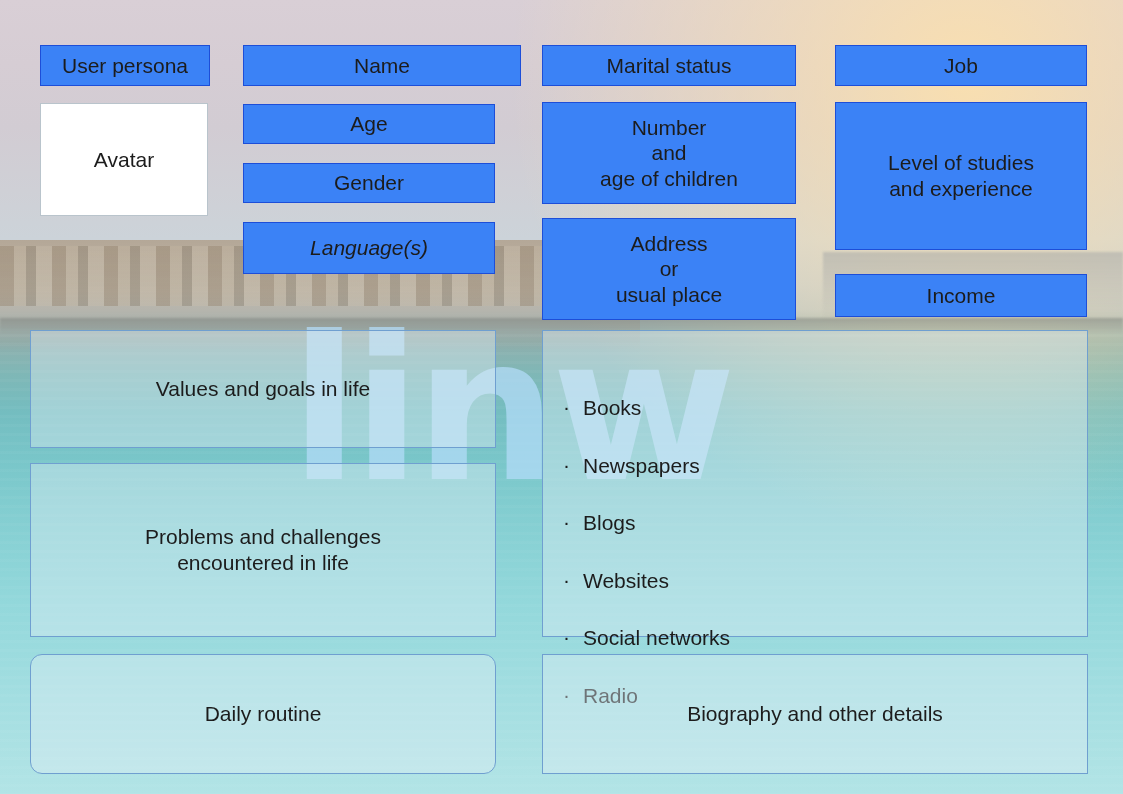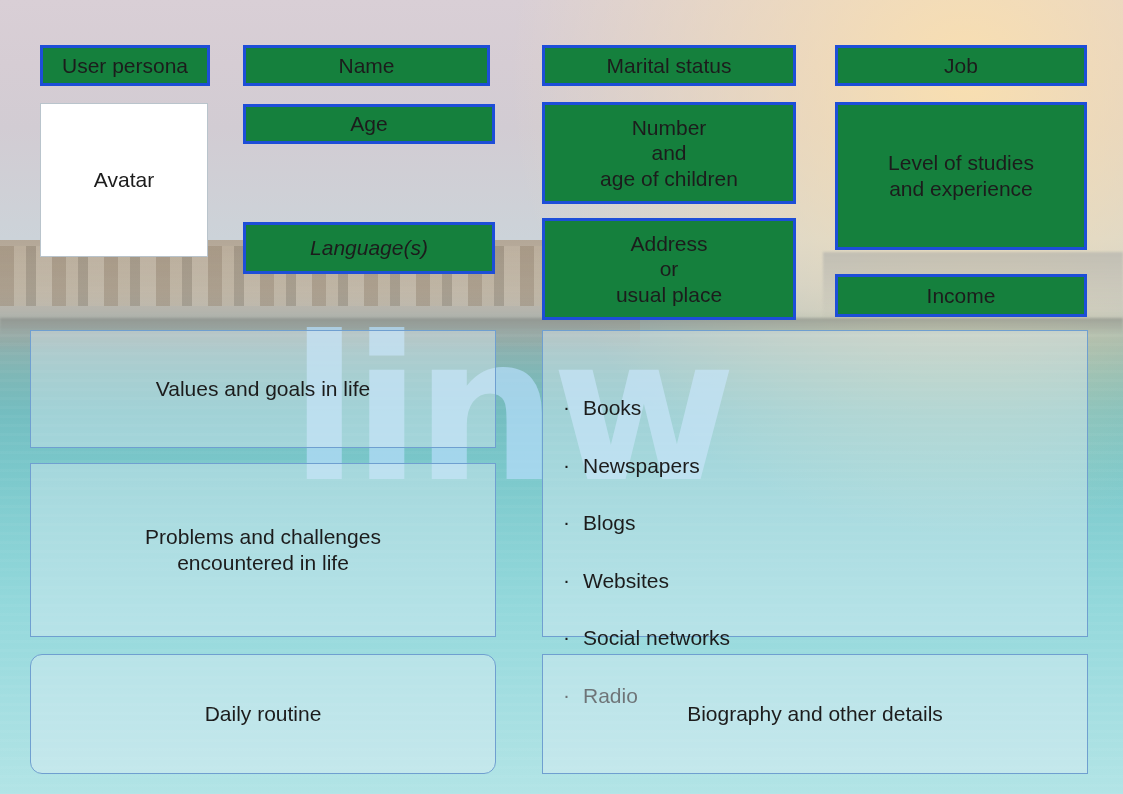--- a/index.html
+++ b/index.html
@@ -126,22 +126,22 @@
     display: flex;
     align-items: center;
     justify-content: center;
     text-align: center;
     color: #1c1c1c;
     font-size: 21px;
     line-height: 1.22;
     white-space: pre-line;
   }
   .blue {
-    background: #15803d;
-    border: 3px solid #1d4ed8;
+    background: #3b82f6;
+    border: 1px solid #1d4ed8;
   }
   .white {
     background: #ffffff;
     border: 1px solid #b9c4cc;
   }
   .ghost {
     background: rgba(225, 238, 246, 0.42);
     border: 1px solid #6f9fd0;
   }
   .list-box {
@@ -183,30 +183,31 @@
   <div class="bg"></div>
   <div class="bg-city"></div>
   <div class="bg-city2"></div>
   <div class="bg-shore"></div>
   <div class="bg-water"></div>
 
   <div class="watermark">linw</div>
 
   <div class="box blue" style="left:40px; top:45px; width:170px; height:41px;">User persona</div>
 
-  <div class="box blue" style="left:243px; top:45px; width:247px; height:41px;">Name</div>
+  <div class="box blue" style="left:243px; top:45px; width:278px; height:41px;">Name</div>
 
   <div class="box blue" style="left:542px; top:45px; width:254px; height:41px;">Marital status</div>
 
   <div class="box blue" style="left:835px; top:45px; width:252px; height:41px;">Job</div>
 
-  <div class="box white" style="left:40px; top:103px; width:168px; height:154px;">Avatar</div>
+  <div class="box white" style="left:40px; top:103px; width:168px; height:113px;">Avatar</div>
 
   <div class="box blue" style="left:243px; top:104px; width:252px; height:40px;">Age</div>
 
+  <div class="box blue" style="left:243px; top:163px; width:252px; height:40px;">Gender</div>
 
   <div class="box blue" style="left:243px; top:222px; width:252px; height:52px;font-style:italic;">Language(s)</div>
 
   <div class="box blue" style="left:542px; top:218px; width:254px; height:102px;">Address
 or
 usual place</div>
 
   <div class="box blue" style="left:542px; top:102px; width:254px; height:102px;">Number
 and
 age of children</div>

